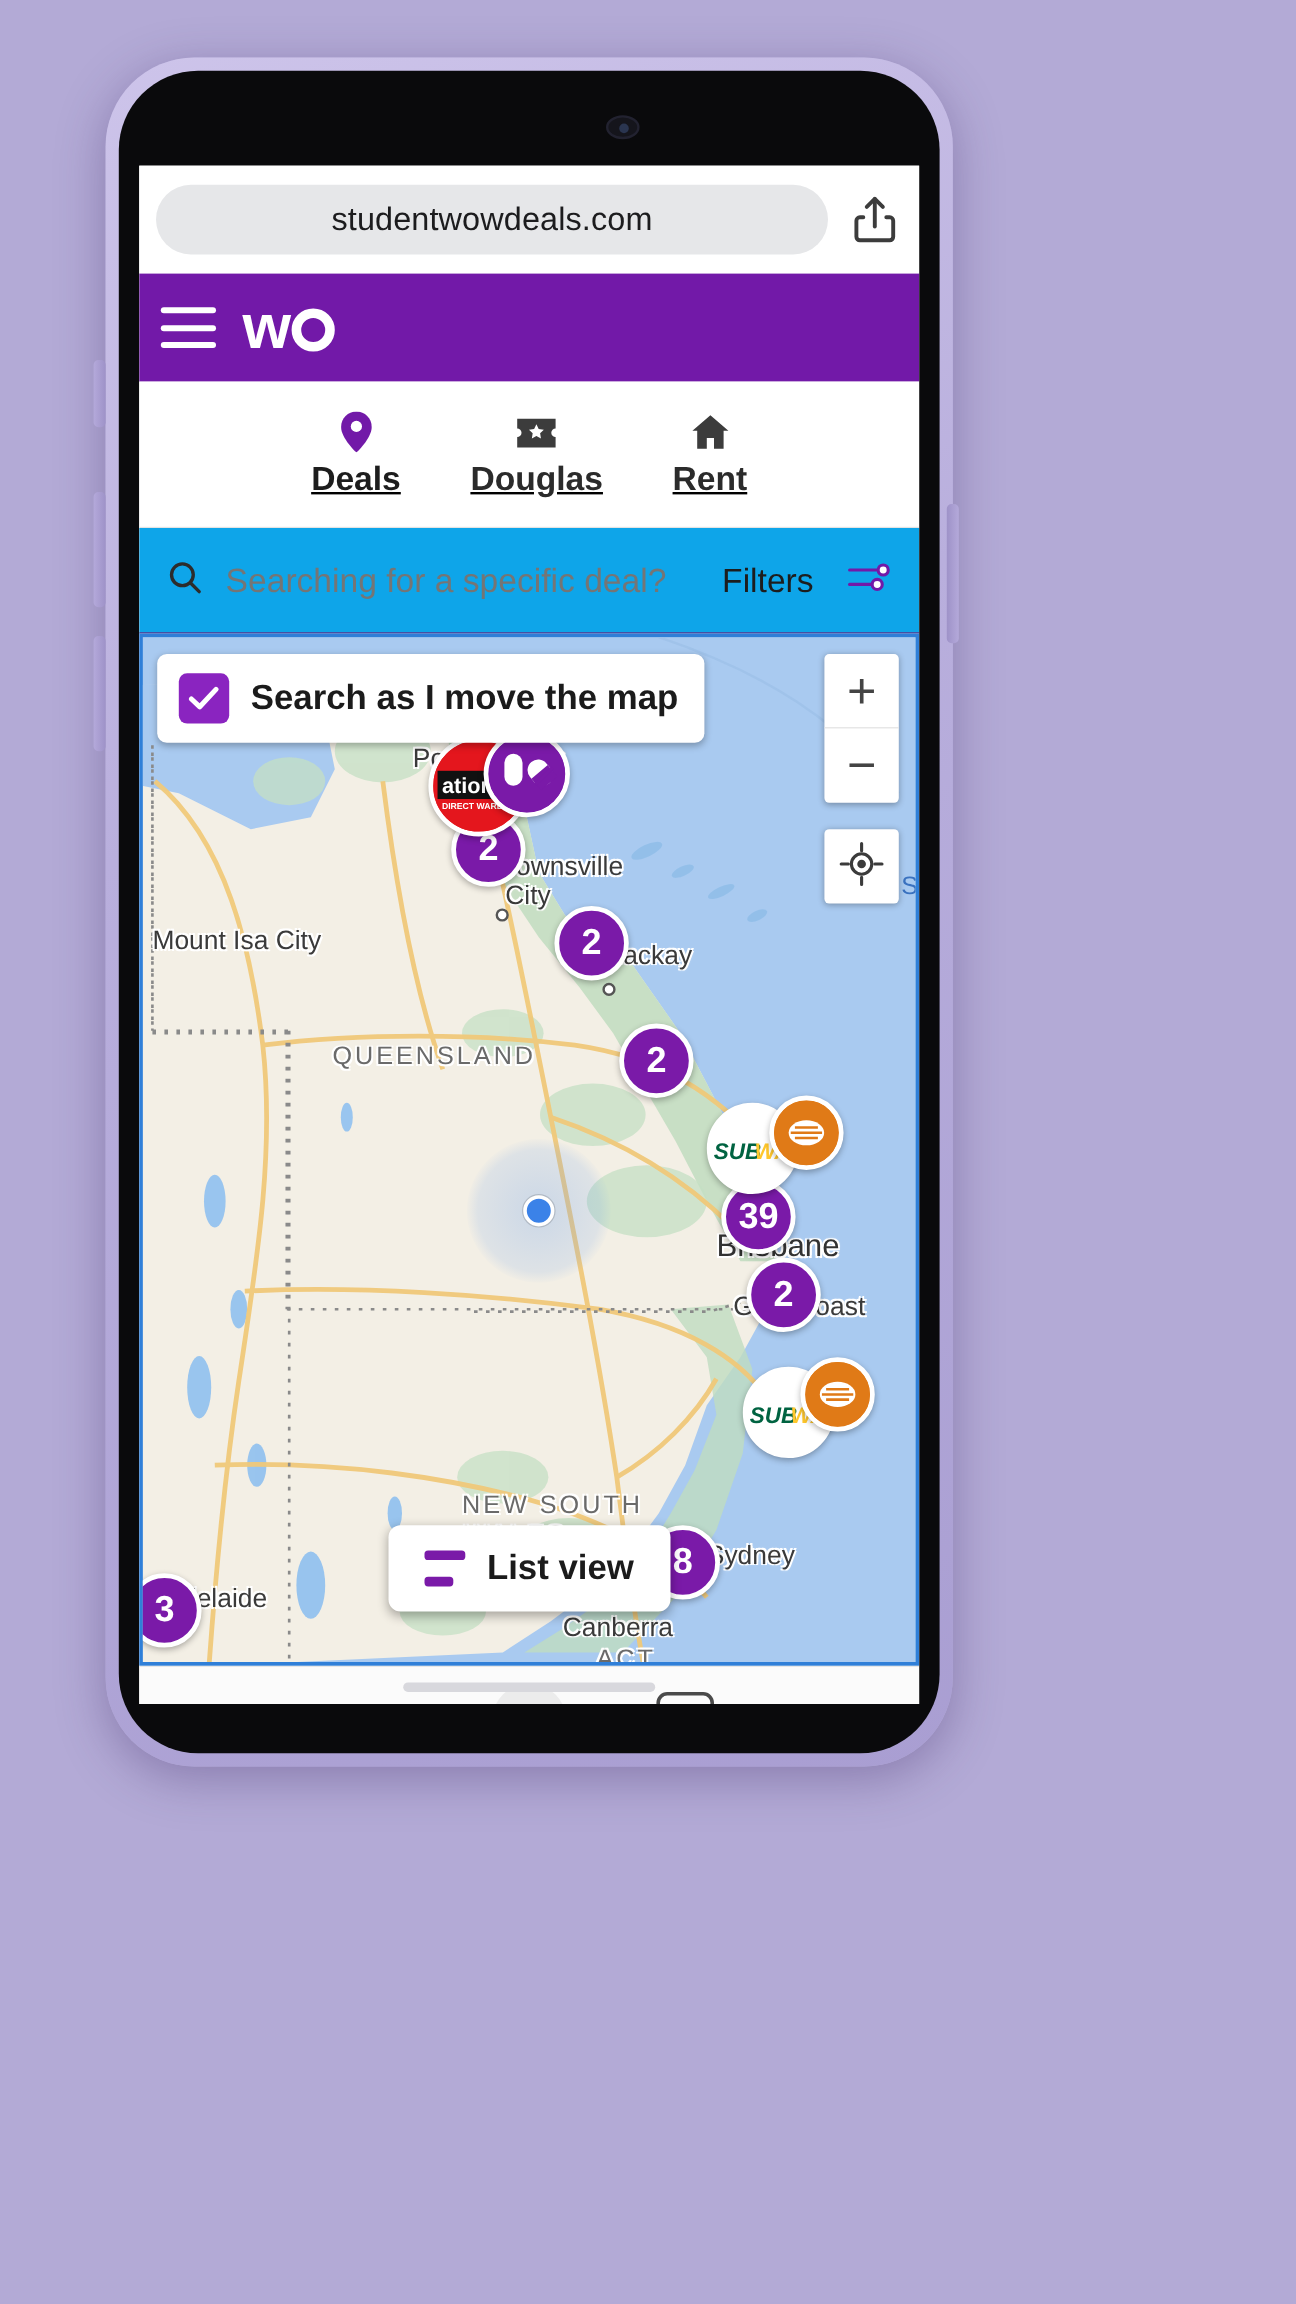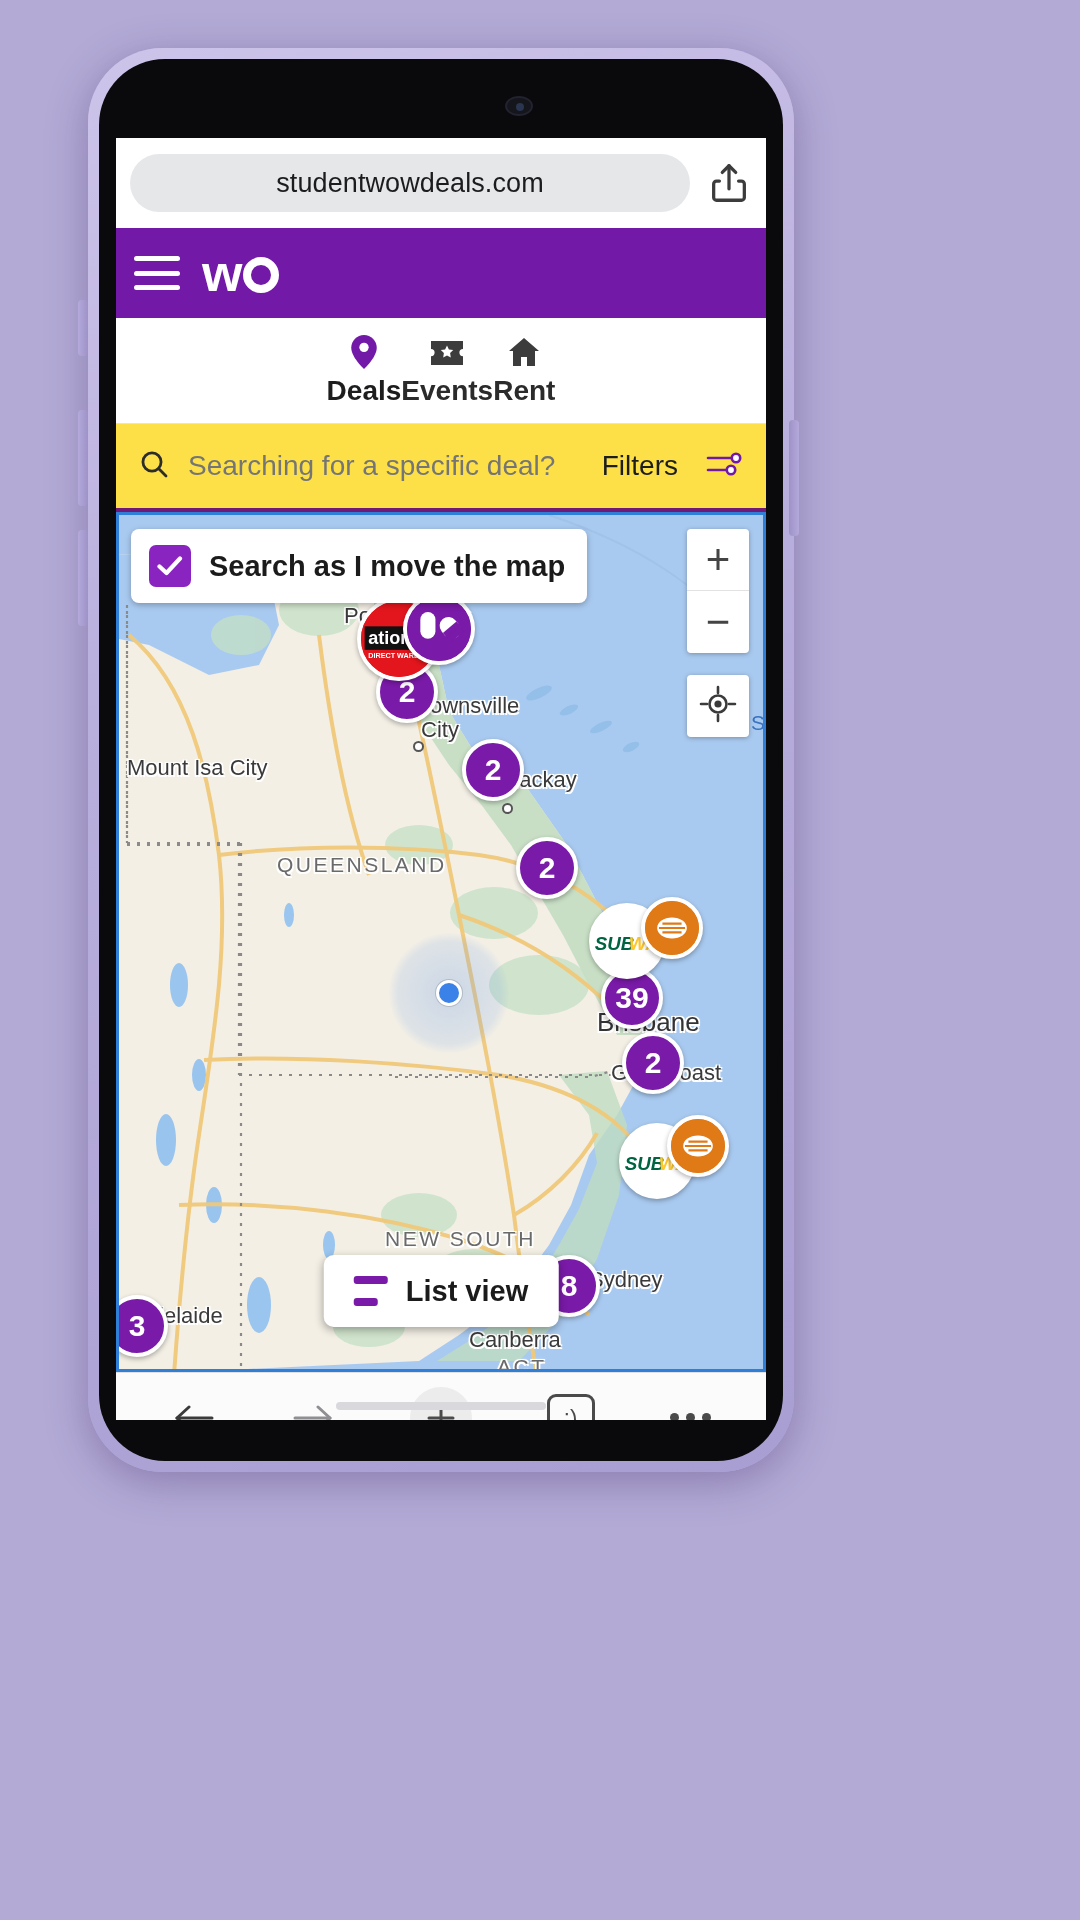--- a/index.html
+++ b/index.html
@@ -87,33 +87,34 @@
   }
   .join-btn {
     margin-left: auto; border: 3px solid #ffffff; border-radius: 38px;
     color: #fff; font-size: 28px; font-weight: 700;
     padding: 13px 26px; background: transparent; cursor: pointer;
     white-space: nowrap;
   }
 
   
   .tabs {
-    height: 106px; background: #fff; display: flex;
-    align-items: center; justify-content: center; 
+    height: 122px; background: #fff; display: flex;
+    align-items: center; justify-content: center; gap: 58px;
     border-bottom: 1px solid #e3e3e3;
+    text-decoration: underline;
   }
   .tab { display:flex; flex-direction: column; align-items:center; gap: 6px; cursor:pointer;}
   .tab .ic { height: 34px; display:flex; align-items:center; }
   .tab .lbl { font-size: 28px; font-weight: 700; color: #2b2b2b; }
   .tab.active .lbl { color: #1d1d1d; }
 
   
   .searchrow {
-    height: 88px; background:#fde047; display:flex; align-items:center;
-    padding: 0 22px; gap: 16px; border-bottom: 4px solid #701a75;
+    height: 88px; background:#0ea5e9; display:flex; align-items:center;
+    padding: 0 22px; gap: 16px; border-bottom: 1px solid #701a75;
   }
   .search-q { flex: 0 0 34px; }
   .search-ph { font-size: 28px; color: #3c3c3c; flex:1; }
   .filters { display:flex; align-items:center; gap: 28px; cursor:pointer; }
   .filters .ftext { font-size: 28px; color: #1d1d1d; font-weight: 400; }
 
   
   .map {
     position: relative; height: 860px; overflow: hidden;
     background: #a5c8ef;
@@ -279,21 +280,21 @@
         </span>
         <span class="lbl">Deals</span>
       </div>
       <div class="tab">
         <span class="ic">
           <svg width="36" height="30" viewBox="0 0 36 30">
             <path d="M2 4h32v8a3.6 3.6 0 0 0 0 7.2V28H2v-8.8A3.6 3.6 0 0 0 2 12V4z" fill="#3c3c3c"></path>
             <path d="M18 8.6l1.9 3.9 4.3.6-3.1 3 .7 4.3-3.8-2-3.8 2 .7-4.3-3.1-3 4.3-.6z" fill="#fff"></path>
           </svg>
         </span>
-        <span class="lbl">Events</span>
+        <span class="lbl">Douglas</span>
       </div>
       <div class="tab">
         <span class="ic">
           <svg width="32" height="30" viewBox="0 0 32 30">
             <path d="M16 1L1 14h4v15h8v-9h6v9h8V14h4z" fill="#3c3c3c"></path>
           </svg>
         </span>
         <span class="lbl">Rent</span>
       </div>
     </div>

